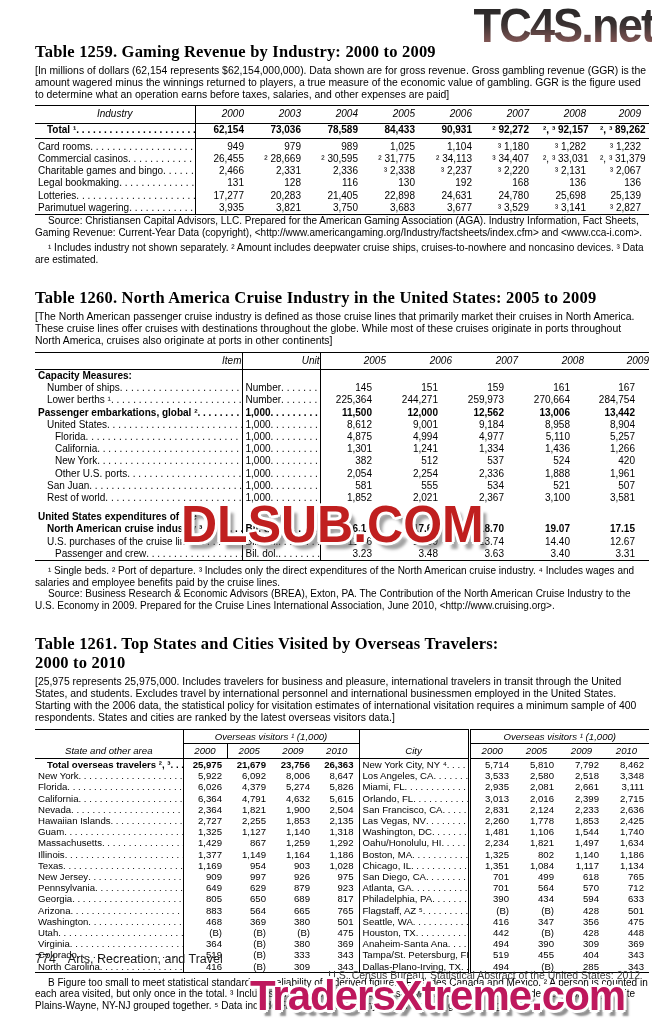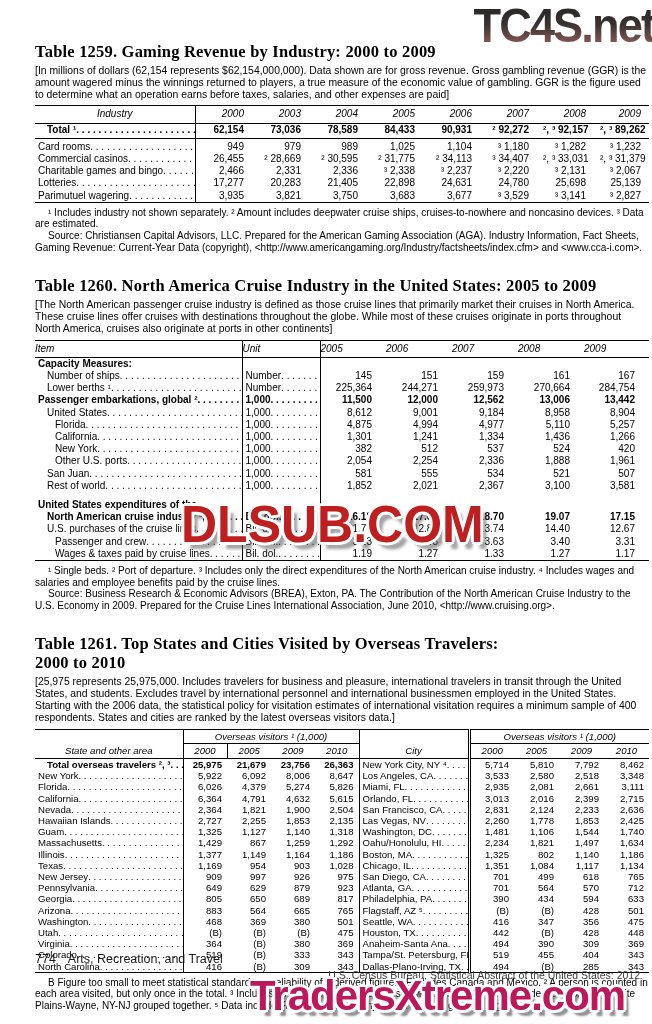--- a/index.html
+++ b/index.html
@@ -39,21 +39,21 @@
 
   
   #t1259 th:nth-child(1), #t1259 td:nth-child(1) { border-right:1px solid #000; }
   #t1259 th.num { text-align:right; padding-right:8px; }
   #t1259 td.num { padding-right:8px;padding-left:6px; }
   #t1259 th.lblh { text-align:center; }
 
   
   #t1260 th:nth-child(1), #t1260 td:nth-child(1) { border-right:1px solid #000; }
   #t1260 th:nth-child(2), #t1260 td:nth-child(2) { border-right:1px solid #000; }
-  #t1260 th { text-align:left;margin-top:42px; }
+  #t1260 th { text-align:right;margin-top:42px; }
   #t1260 td.num { padding-right:14px; }
   #t1260 td.unit { overflow:hidden; }
 
   
   #t1261 td, #t1261 th { font-size:9.6px; line-height:11.2px; }
   #t1261 th:nth-child(1), #t1261 td:nth-child(1) { border-right:1px solid #000; }
   #t1261 td:nth-child(6) { border-left:1px solid #000; }
   #t1261 td:nth-child(7) { border-left:3px double #000; }
   #t1261 th.sth { border-right:1px solid #000; text-align:center; }
   #t1261 th.cityh { border-left:1px solid #000; border-right:3px double #000; text-align:center; }
@@ -186,20 +186,36 @@
             <td class="num">2,336</td>
             <td class="num">³ 2,338</td>
             <td class="num">³ 2,237</td>
             <td class="num">³ 2,220</td>
             <td class="num">³ 2,131</td>
             <td class="num">³ 2,067</td>
           </tr>
           <tr>
             <td class="lbl">
               <div class="wrap ind0">
+                <span class="lt">Legal bookmaking</span>
+                <span class="dots"></span>
+              </div>
+            </td>
+            <td class="num">131</td>
+            <td class="num">128</td>
+            <td class="num">116</td>
+            <td class="num">130</td>
+            <td class="num">192</td>
+            <td class="num">168</td>
+            <td class="num">136</td>
+            <td class="num">136</td>
+          </tr>
+          <tr>
+            <td class="lbl">
+              <div class="wrap ind0">
                 <span class="lt">Lotteries</span>
                 <span class="dots"></span>
               </div>
             </td>
             <td class="num">17,277</td>
             <td class="num">20,283</td>
             <td class="num">21,405</td>
             <td class="num">22,898</td>
             <td class="num">24,631</td>
             <td class="num">24,780</td>
@@ -217,22 +233,22 @@
             <td class="num">3,821</td>
             <td class="num">3,750</td>
             <td class="num">3,683</td>
             <td class="num">3,677</td>
             <td class="num">³ 3,529</td>
             <td class="num">³ 3,141</td>
             <td class="num">³ 2,827</td>
           </tr>
         </tbody>
     </table>
+    <p class="fn src">Source: Christiansen Capital Advisors, LLC. Prepared for the American Gaming Association (AGA). Industry Information, Fact Sheets, Gaming Revenue: Current-Year Data (copyright), &lt;http://www.americangaming.org/Industry/factsheets/index.cfm&gt; and &lt;www.cca-i.com&gt;.</p>
     <p class="fn">¹ Includes industry not shown separately. ² Amount includes deepwater cruise ships, cruises-to-nowhere and noncasino devices. ³ Data are estimated.</p>
-    <p class="fn src">Source: Christiansen Capital Advisors, LLC. Prepared for the American Gaming Association (AGA). Industry Information, Fact Sheets, Gaming Revenue: Current-Year Data (copyright), &lt;http://www.americangaming.org/Industry/factsheets/index.cfm&gt; and &lt;www.cca-i.com&gt;.</p>
   </section>
 
   <section class="sect">
     <h2 class="tbl-title">Table 1260. North America Cruise Industry in the United States: 2005 to 2009</h2>
     <p class="note">[The North American passenger cruise industry is defined as those cruise lines that primarily market their cruises in North America. These cruise lines offer cruises with destinations throughout the globe. While most of these cruises originate in ports throughout North America, cruises also originate at ports in other continents]</p>
     <table id="t1260">
       <colgroup>
         <col style="width:207px">
           <col style="width:78px">
         <col style="width:66px">
@@ -518,39 +534,20 @@
               <div class="wrap ind0">
                 <span class="lt">Bil. dol.</span>
                 <span class="dots"></span>
               </div>
             </td>
             <td class="num">3.23</td>
             <td class="num">3.48</td>
             <td class="num">3.63</td>
             <td class="num">3.40</td>
             <td class="num">3.31</td>
-          </tr>
-          <tr>
-            <td class="lbl">
-              <div class="wrap ind2">
-                <span class="lt">Wages &amp; taxes paid by cruise lines</span>
-                <span class="dots"></span>
-              </div>
-            </td>
-            <td class="unit">
-              <div class="wrap ind0">
-                <span class="lt">Bil. dol.</span>
-                <span class="dots"></span>
-              </div>
-            </td>
-            <td class="num">1.19</td>
-            <td class="num">1.27</td>
-            <td class="num">1.33</td>
-            <td class="num">1.27</td>
-            <td class="num">1.17</td>
           </tr>
         </tbody>
     </table>
     <p class="fn">¹ Single beds. ² Port of departure. ³ Includes only the direct expenditures of the North American cruise industry. ⁴ Includes wages and salaries and employee benefits paid by the cruise lines.</p>
     <p class="fn src">Source: Business Research &amp; Economic Advisors (BREA), Exton, PA. The Contribution of the North American Cruise Industry to the U.S. Economy in 2009. Prepared for the Cruise Lines International Association, June 2010, &lt;http://www.cruising.org&gt;.</p>
   </section>
 
   <section class="sect">
     <h2 class="tbl-title">
       <span>Table 1261. Top States and Cities Visited by Overseas Travelers:</span><br>

